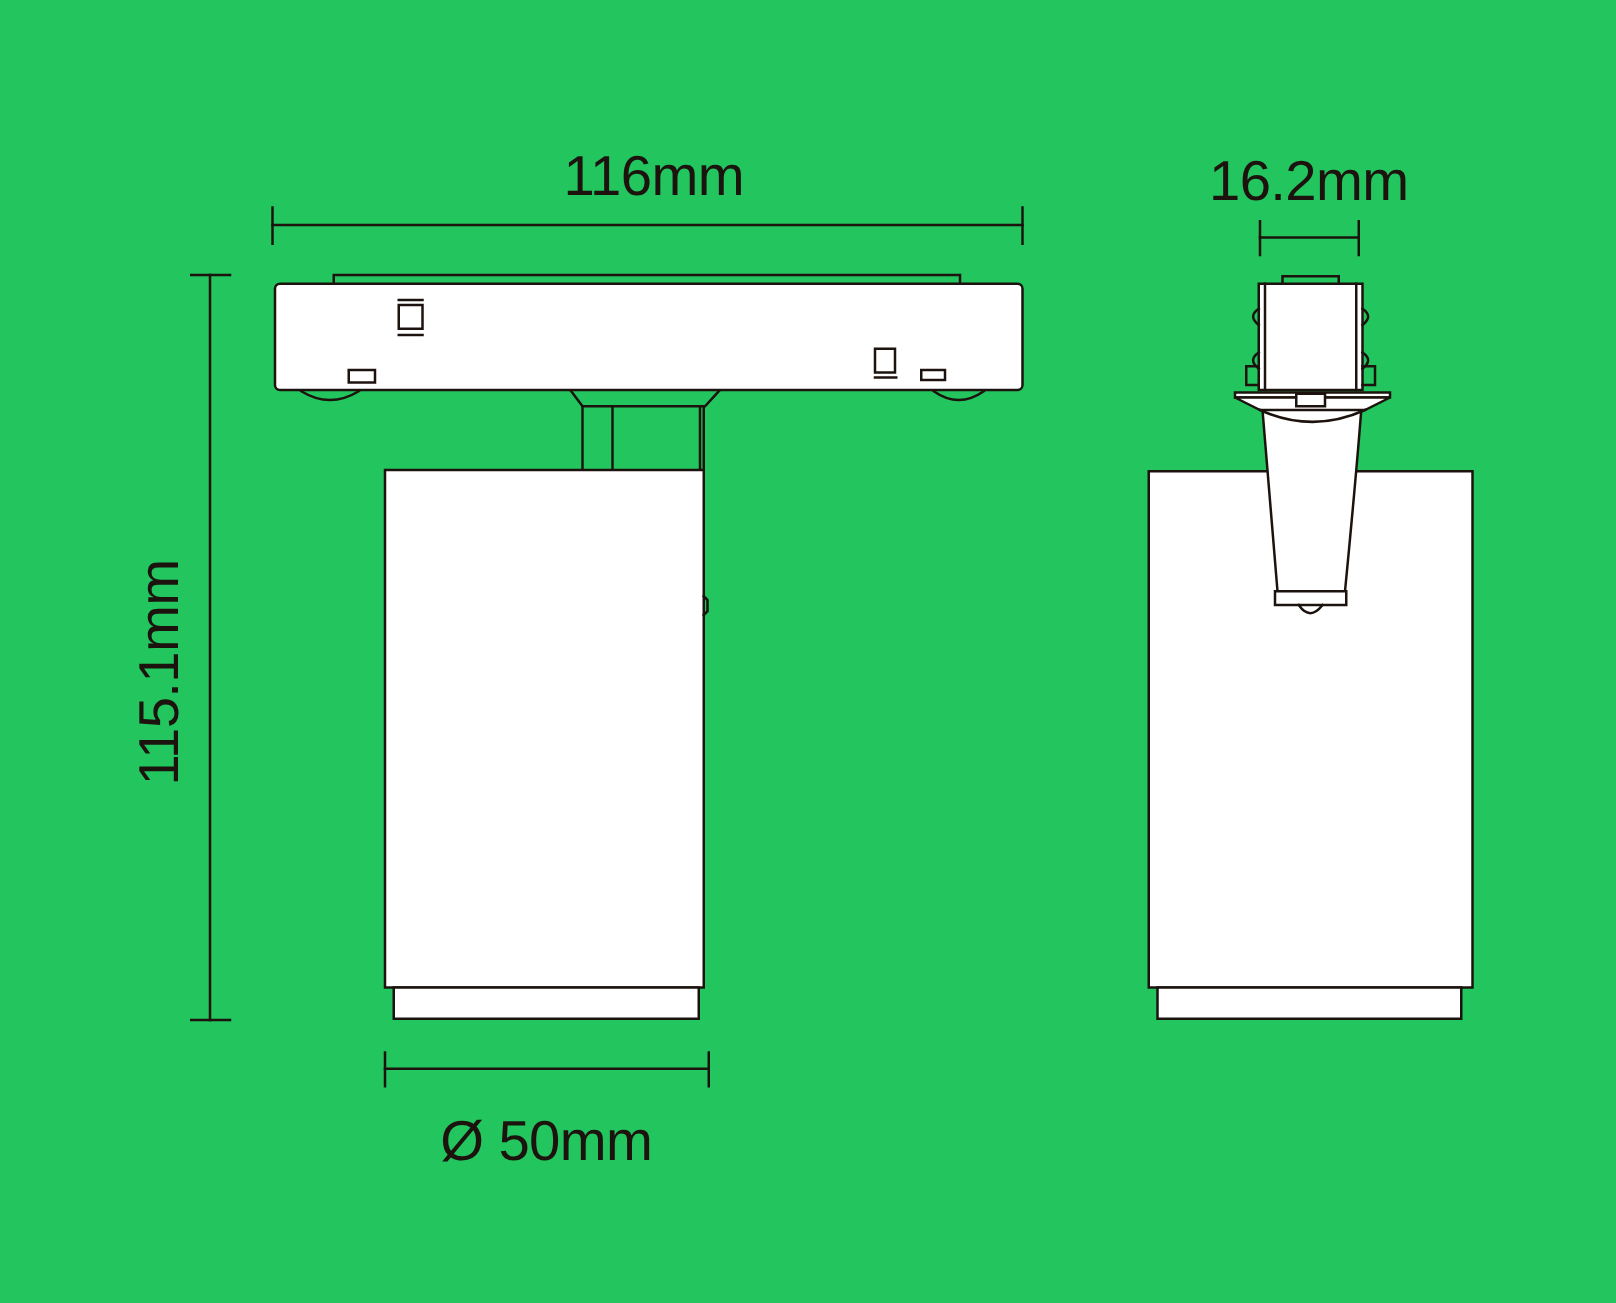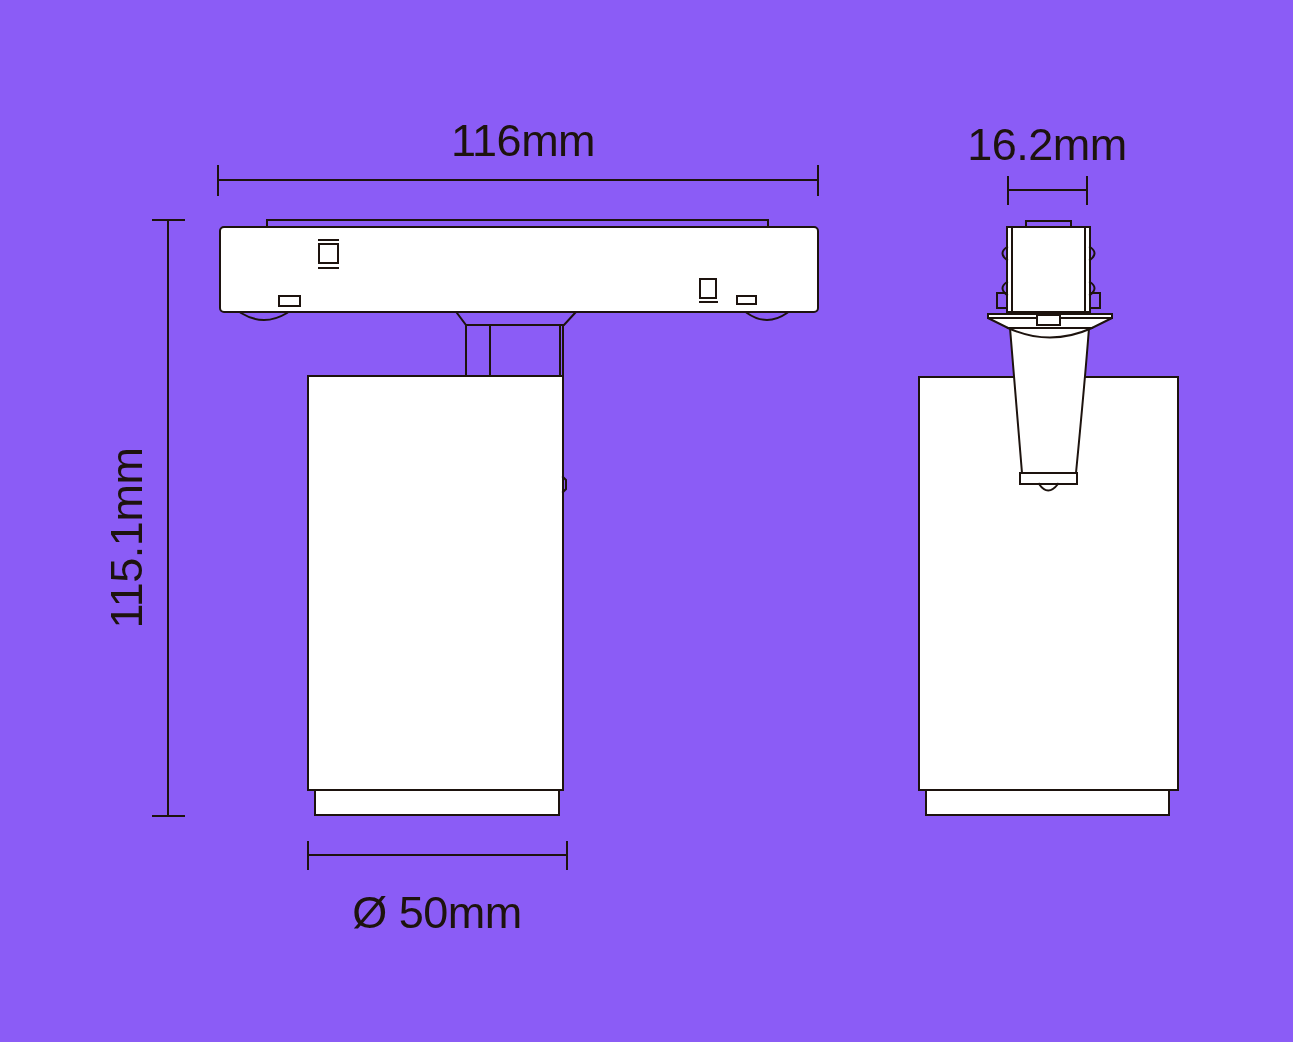--- a/index.html
+++ b/index.html
@@ -1,16 +1,16 @@
 <!DOCTYPE html>
 <html><head>
 <meta charset="utf-8">
 <style>
   html,body{margin:0;padding:0;background:#ffffff;}
-  .stage{width:1293px;height:1042px;background:#8b5cf6;position:relative;overflow:hidden;}
+  .stage{width:1293px;height:1042px;background:#22c55e;position:relative;overflow:hidden;}
   svg{display:block;}
   .lbl{
     font-family:"Liberation Sans", sans-serif;
     font-size:45px;
     letter-spacing:-0.5px;
   }
   .ln{fill:none;stroke-width:2;}
   .fillw{fill:#ffffff;stroke-width:2;}
   .thin{fill:none;stroke-width:2;}
 </style>

